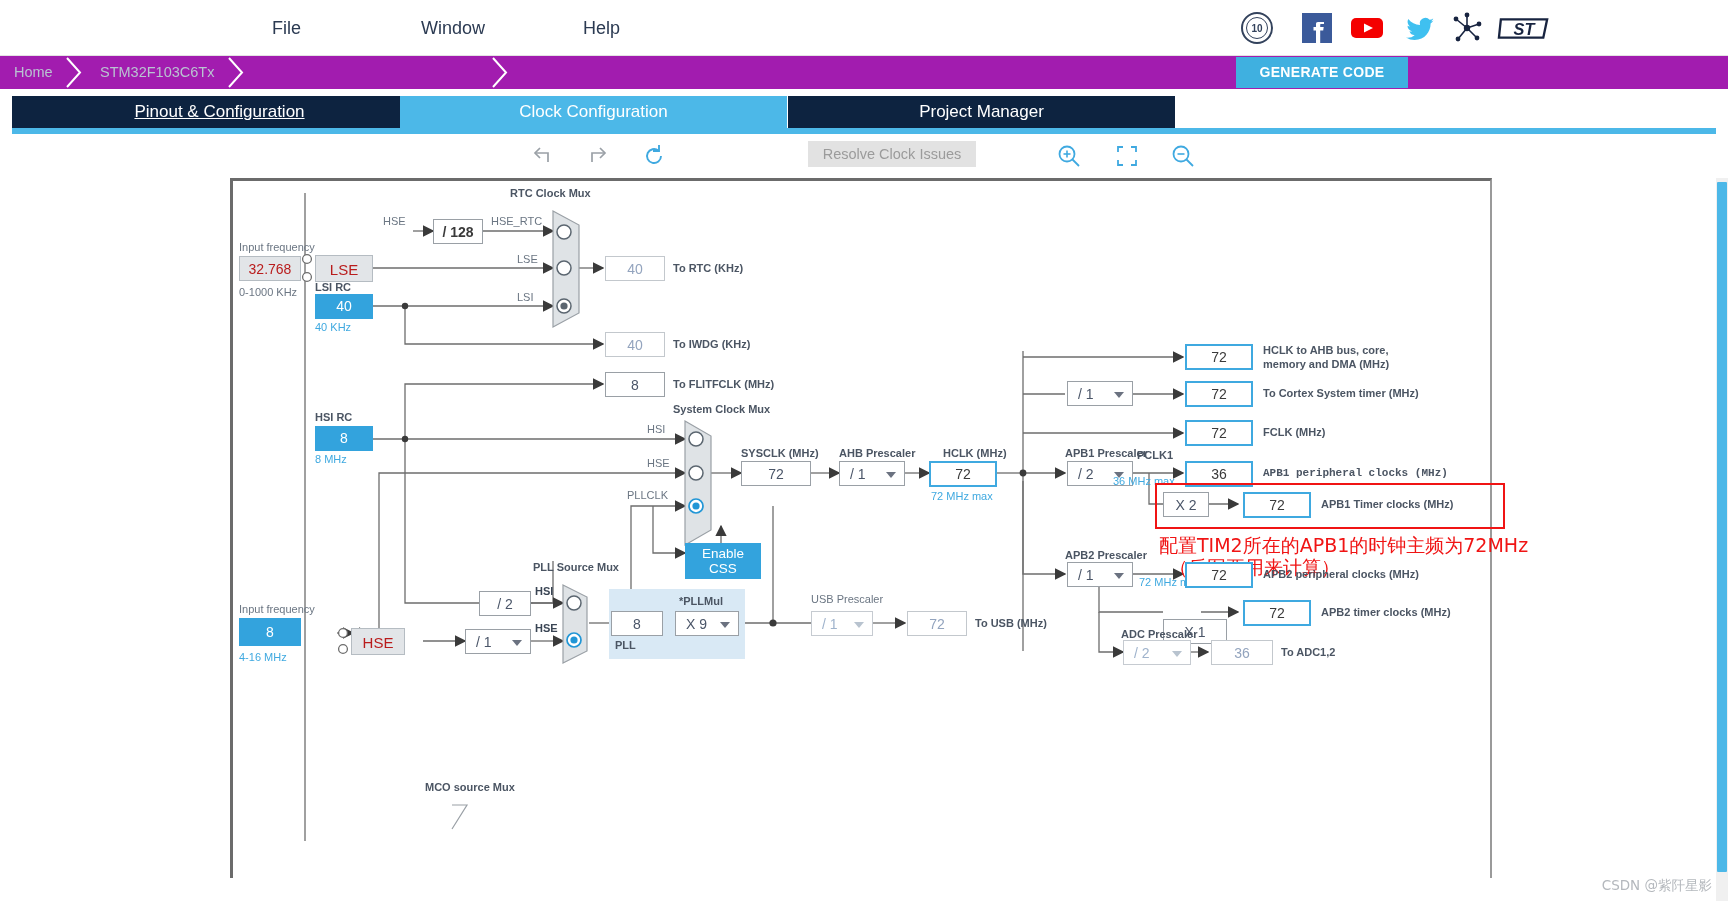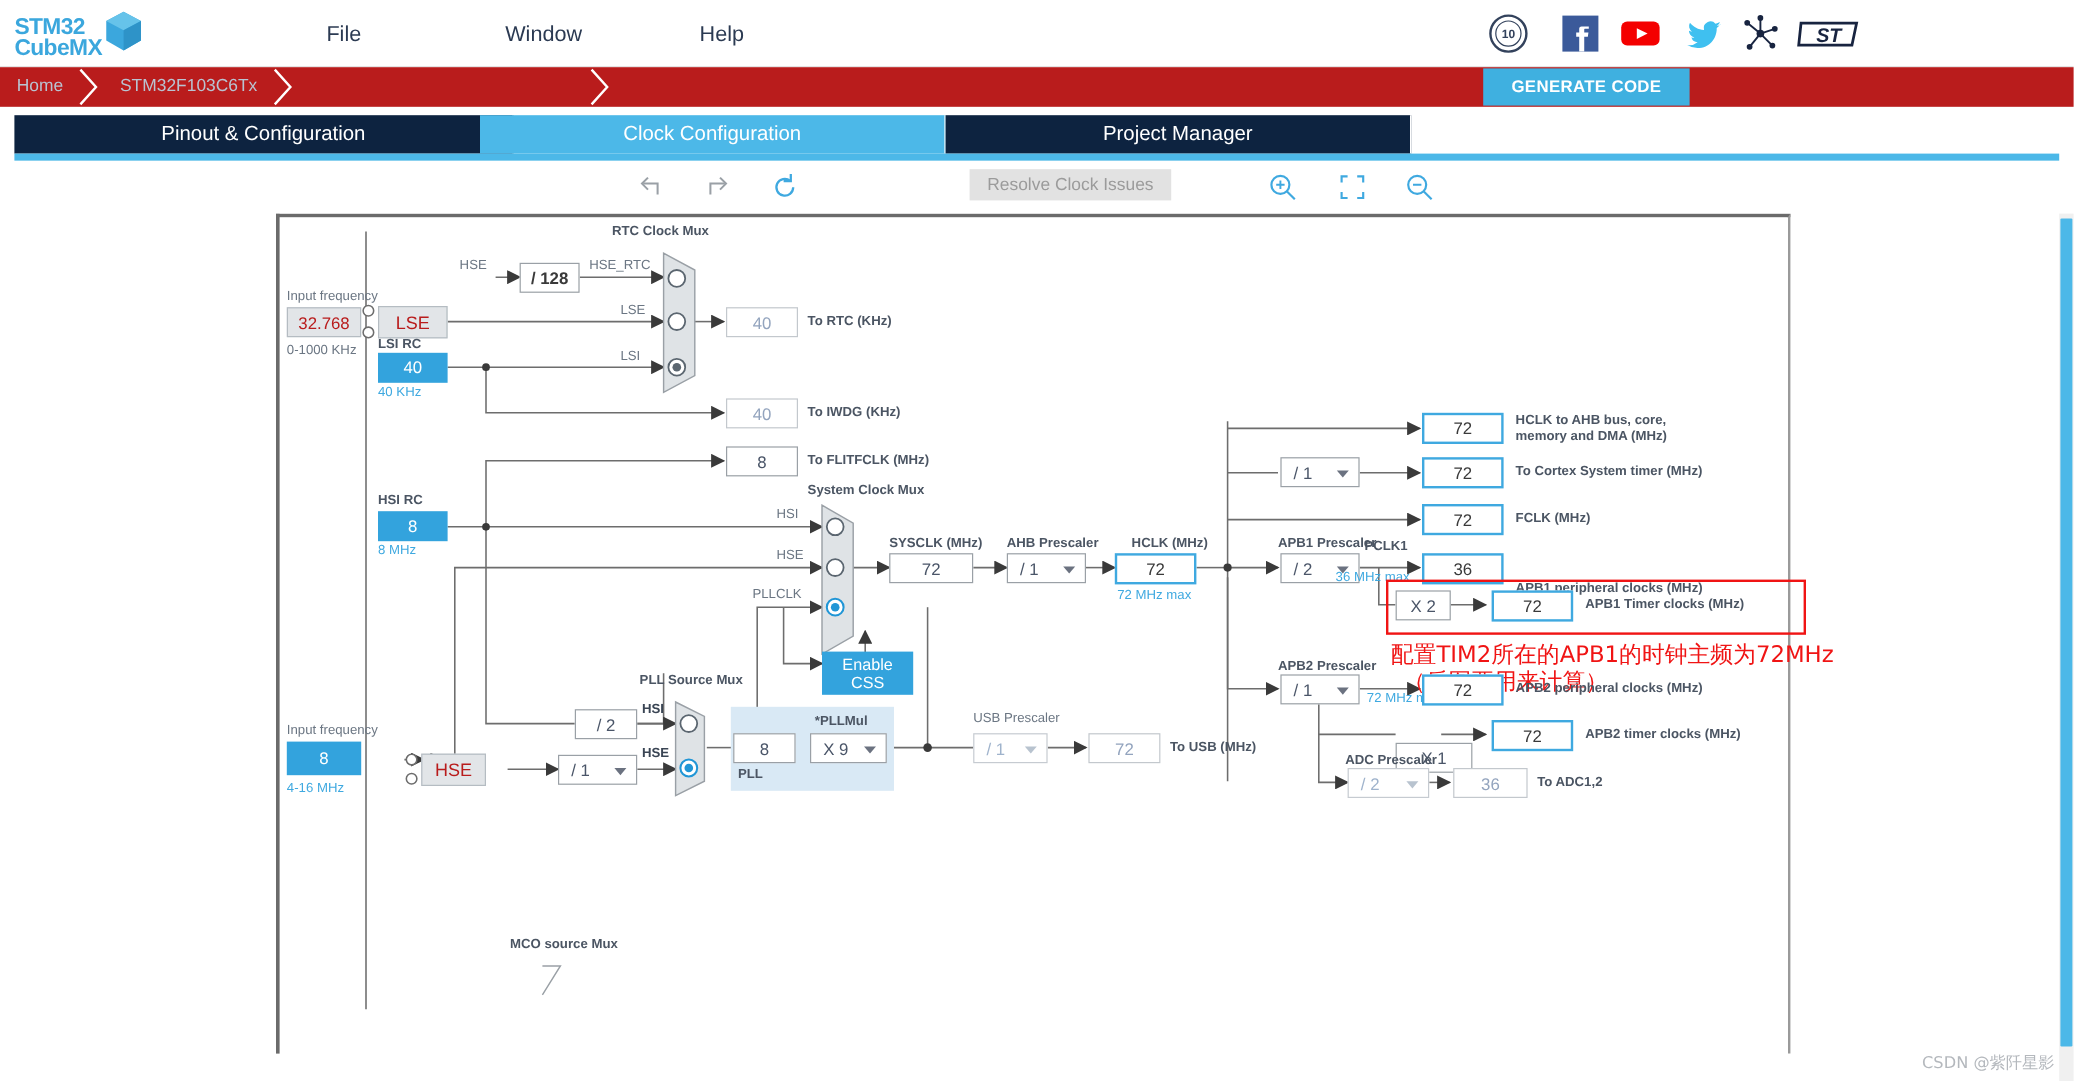--- a/index.html
+++ b/index.html
@@ -34,21 +34,21 @@
   #ic-anniv { left:1240px; }
   #ic-fb    { left:1300px; }
   #ic-yt    { left:1350px; }
   #ic-tw    { left:1403px; }
   #ic-share { left:1450px; }
   #ic-st    { left:1497px; width:54px; }
 
   
   #breadcrumb {
     position:absolute; left:0; top:56px; width:1728px; height:33px;
-    background:#b91c1c;
+    background:#a21caf;
   }
   .crumb {
     position:absolute; top:0; height:33px; line-height:33px;
     font-size:14.5px; color:#b9c3d1; white-space:nowrap;
   }
   .crumb.active { color:#ffffff; font-weight:bold; }
   #crumb-home { left:14px; }
   #crumb-mcu  { left:100px; }
   #crumb-file { left:265px; }
   .chev {
@@ -67,21 +67,21 @@
   #tabs {
     position:absolute; left:12px; top:96px; width:1704px; height:32px;
   }
   .tab {
     position:absolute; top:0; height:32px; line-height:32px;
     text-align:center; font-size:17px; color:#ffffff;
     background:#0d2340; cursor:pointer;
     border-right:1px solid #ffffff;
   }
   .tab.sel { background:#4cb8e8; }
-  #tab-pinout   { left:0px;    width:416px; }
+  #tab-pinout   { left:0px;    width:416px;text-decoration:underline; }
   #tab-clock    { left:388px;  width:388px; }
   #tab-project  { left:776px;  width:388px; }
   #tab-tools    { left:1164px; width:540px; border-right:none;}
   #tabs-underline {
     position:absolute; left:12px; top:128px; width:1704px; height:6px;
     background:#4cb8e8;
   }
 
   
   #toolbar { position:absolute; left:0; top:134px; width:1728px; height:44px; background:#fff;padding-left:24px; }
@@ -161,29 +161,20 @@
 
   #watermark {
     position:absolute; right:16px; bottom:6px; color:#b4b8bd;
     font-size:13.5px; font-family:"DejaVu Sans", sans-serif;
   }
 </style>
 </head>
 <body>
 
 <div id="menubar">
-  <div id="logo">
-    <div class="l1">STM32</div>
-    <div class="l2">CubeMX</div>
-    <svg class="cube" viewBox="0 0 40 42">
-      <polygon points="20,2 37,11 37,30 20,40 3,30 3,11" fill="#3ba7dd"></polygon>
-      <polygon points="20,2 37,11 20,20 3,11" fill="#66c3ea"></polygon>
-      <polygon points="20,20 37,11 37,30 20,40" fill="#2e93c8"></polygon>
-    </svg>
-  </div>
 
   <div class="menu-item" id="menu-file">File</div>
   <div class="menu-item" id="menu-window">Window</div>
   <div class="menu-item" id="menu-help">Help</div>
 
   <svg class="social" id="ic-anniv" viewBox="0 0 34 34">
     <circle cx="17" cy="17" r="15" fill="none" stroke="#33425c" stroke-width="2"></circle>
     <circle cx="17" cy="17" r="10.5" fill="none" stroke="#33425c" stroke-width="1"></circle>
     <text x="17" y="21" font-size="10" font-weight="bold" fill="#33425c" text-anchor="middle" font-family="Liberation Sans">10</text>
   </svg>
@@ -519,21 +510,21 @@
       <div class="lbl bold" style="left:1030px; top:245px;">FCLK (MHz)</div>
 
       <div class="lbl bold" style="left:832px; top:266px;">APB1 Prescaler</div>
       <div class="drop" style="left:834px; top:280px; width:66px; height:25px; line-height:25px;">
         <span class="dv">/ 2</span>
         <i class="car"></i>
       </div>
       <div class="lbl bold" style="left:904px; top:268px;">PCLK1</div>
       <div class="lbl blue" style="left:880px; top:294px;">36 MHz max</div>
       <div class="vbox blue" style="left:952px; top:280px; width:68px; height:26px; line-height:23px;">36</div>
-      <div class="lbl bold" style="left:1030px; top:303px;">APB1 peripheral clocks (MHz)</div>
+      <div class="lbl bold" style="left:1030px; top:286px;font-family:Liberation Mono, monospace;">APB1 peripheral clocks (MHz)</div>
 
       <div class="vbox" style="left:930px; top:311px; width:46px; height:25px; line-height:25px;">X 2</div>
       <div class="vbox blue" style="left:1010px; top:311px; width:68px; height:26px; line-height:23px;">72</div>
       <div class="lbl bold" style="left:1088px; top:317px;">APB1 Timer clocks (MHz)</div>
 
       <div id="redbox" style="left:922px; top:302px; width:350px; height:46px;"></div>
       <div class="redtext" style="left:926px; top:352px;">配置TIM2所在的APB1的时钟主频为72MHz</div>
       <div class="redtext" style="left:936px; top:374px;">（后图要用来计算）</div>
 
       <div class="lbl bold" style="left:832px; top:368px;">APB2 Prescaler</div>

